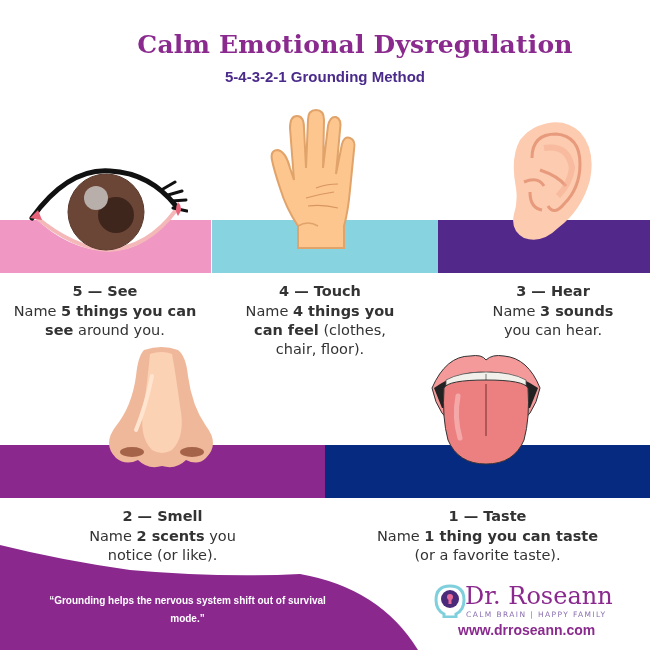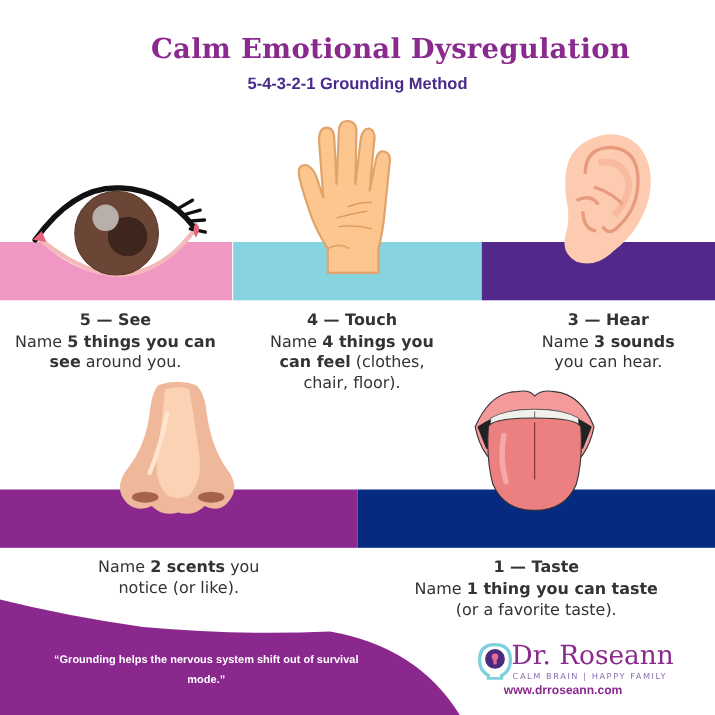--- a/index.html
+++ b/index.html
@@ -7,21 +7,21 @@
   .abs { position:absolute; }
   .title { left:0; top:30px; width:650px; text-align:center; font-family:"DejaVu Serif", serif; font-weight:bold; font-size:25px; color:#8a2a8e; letter-spacing:0.2px;margin-left:30px; }
   .subtitle { left:0; top:68px; width:650px; text-align:center; font-family:"Liberation Sans", sans-serif; font-weight:bold; font-size:15px; color:#4a2a8a; }
   .band { position:absolute; }
   .step { position:absolute; text-align:center; font-size:14.5px; line-height:19px; color:#333; }
   .step .hd { font-weight:bold; display:block; margin-bottom:1px; }
   .step b { font-weight:bold; }
   .quote { left:40px; top:592px; width:295px; text-align:center; color:#ffffff; font-size:10px; line-height:18px; font-weight:bold; font-family:"Liberation Sans", sans-serif; }
   .brand-name { left:465px; top:582px; font-family:"DejaVu Serif", serif; font-size:24px; color:#8a2a8e; }
   .brand-tag { left:466px; top:610px; font-size:7.5px; letter-spacing:1.4px; color:#8a6fb0; }
-  .brand-url { left:458px; top:622px; font-family:"Liberation Sans", sans-serif; font-weight:bold; font-size:11px; color:#8a2a8e; }
+  .brand-url { left:458px; top:622px; font-family:"Liberation Sans", sans-serif; font-weight:bold; font-size:14px; color:#8a2a8e; }
 </style>
 </head>
 <body>
 
 <div class="abs title">Calm Emotional Dysregulation</div>
 <div class="abs subtitle">5-4-3-2-1 Grounding Method</div>
 
 <div class="band" style="left:0;top:220px;width:211px;height:53px;background:#f098c3;"></div>
 <div class="band" style="left:212px;top:220px;width:226px;height:53px;background:#88d3e0;"></div>
 <div class="band" style="left:438px;top:220px;width:212px;height:53px;background:#52288a;"></div>
@@ -81,20 +81,21 @@
   <path d="M2 40 Q16 8 40 8 Q52 6 56 12 Q62 6 74 8 Q98 10 110 40 Q104 70 82 80 L30 80 Q8 70 2 40 Z" fill="#f59a9a" stroke="#333" stroke-width="1"></path>
   <path d="M4 40 Q30 22 56 24 Q82 22 108 40 L100 60 L12 60 Z" fill="#222"></path>
   <path d="M16 32 Q30 24 56 24 Q82 24 96 32 L96 40 L16 40 Z" fill="#f2f0ea" stroke="#555" stroke-width="0.8"></path>
   <path d="M56 26 L56 42" stroke="#777" stroke-width="1"></path>
   <path d="M14 40 Q18 32 56 32 Q94 32 98 40 Q100 70 94 92 Q84 116 56 116 Q28 116 18 92 Q12 70 14 40 Z" fill="#ec8080" stroke="#333" stroke-width="1"></path>
   <path d="M56 36 L56 88" stroke="#8a3a3a" stroke-width="1.2"></path>
   <path d="M28 48 Q24 70 30 90" fill="none" stroke="#f5a8a8" stroke-width="5" stroke-linecap="round"></path>
 </svg>
 
 <div class="step" style="left:70px;top:507px;width:185px;">
+  <span class="hd">2 — Smell</span>
   <span>Name </span><b>2 scents</b><span> you notice (or like).</span>
 </div>
 <div class="step" style="left:370px;top:507px;width:235px;">
   <span class="hd">1 — Taste</span>
   <span>Name </span><b>1 thing you can taste</b><span> (or a favorite taste).</span>
 </div>
 
 <svg class="abs" style="left:0;top:540px;" width="650" height="110" viewBox="0 0 650 110">
   <path d="M0 5 Q60 20 130 30 Q220 38 300 34 Q380 48 418 110 L0 110 Z" fill="#8a288e"></path>
 </svg>

